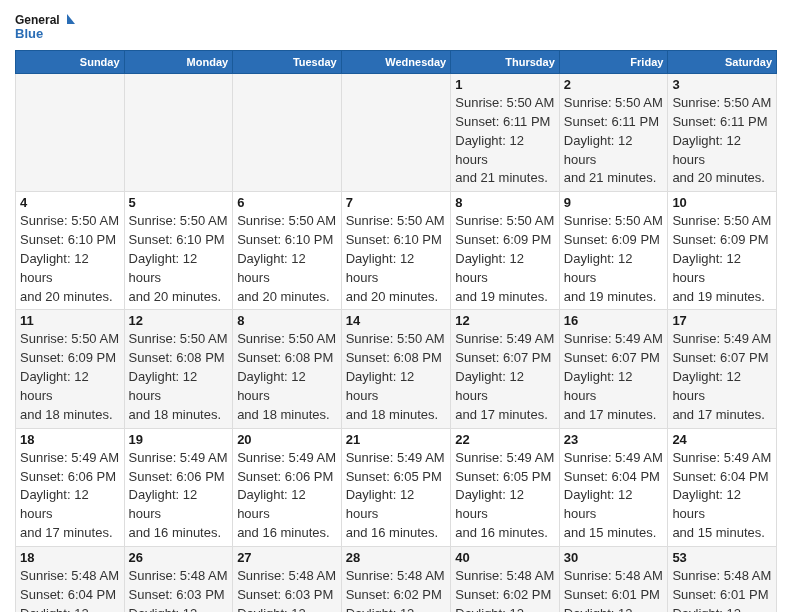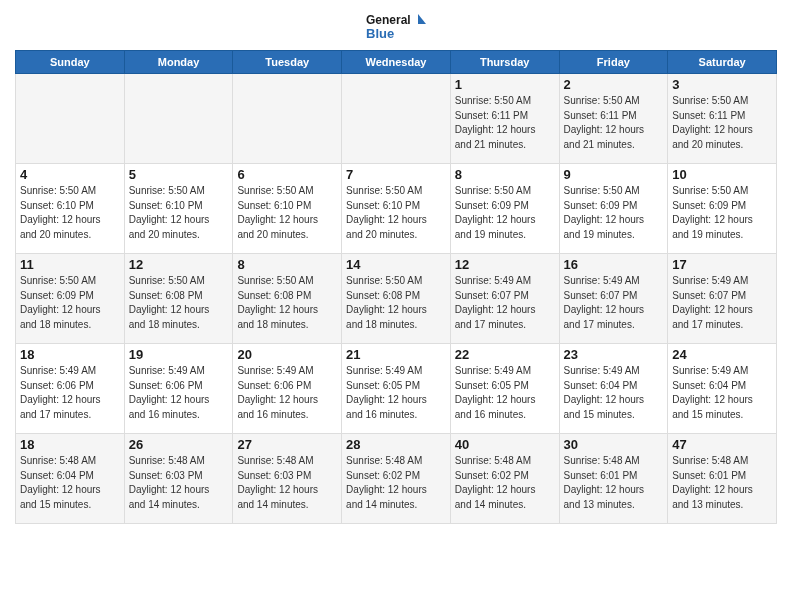--- a/index.html
+++ b/index.html
@@ -6,21 +6,21 @@
     body {
       font-family: Arial, sans-serif;
       background: #fff;
       width: 792px;
       min-height: 612px;
       padding: 10px 15px;
     }
     .header-logo {
       display: flex;
       align-items: flex-start;
-      justify-content: center;
+      justify-content: flex-start;
       margin-bottom: 4px;
     }
     .logo {
       display: flex;
       align-items: center;
       gap: 4px;
     }
     .title-block {
       text-align: right;
     }
@@ -38,21 +38,21 @@
       width: 100%;
       border-collapse: collapse;
       font-size: 10.5px;
     }
     thead tr {
       background-color: #2a6db5;
       color: white;
     }
     thead th {
       padding: 5px 4px;
-      text-align: center;
+      text-align: right;
       font-weight: bold;
       font-size: 11px;
       border: 1px solid #1a5a9a;
     }
     tbody tr {
       border-bottom: 1px solid #ccc;
     }
     tbody td {
       padding: 3px 4px;
       vertical-align: top;
@@ -62,21 +62,21 @@
       color: #222;
     }
     .day-number {
       font-size: 13px;
       font-weight: bold;
       color: #1a1a1a;
       display: block;
       margin-bottom: 2px;
     }
     .day-info {
-      font-size: 10px;
+      font-size: 13px;
       color: #333;
       line-height: 1.45;
     }
     .empty-cell {
       background: #f9f9f9;
     }
     tbody tr:nth-child(odd) td {
       background-color: #f5f5f5;
     }
     tbody tr:nth-child(even) td {
@@ -330,21 +330,21 @@
 and 14 minutes.</div>
         </td>
         <td>
           <span class="day-number">30</span>
           <div class="day-info" style="white-space: pre-line;">Sunrise: 5:48 AM
 Sunset: 6:01 PM
 Daylight: 12 hours
 and 13 minutes.</div>
         </td>
         <td>
-          <span class="day-number">47</span>
+          <span class="day-number">53</span>
           <div class="day-info" style="white-space: pre-line;">Sunrise: 5:48 AM
 Sunset: 6:01 PM
 Daylight: 12 hours
 and 13 minutes.</div>
         </td>
       </tr>
     </tbody>
 </table>
 
 </body></html>

